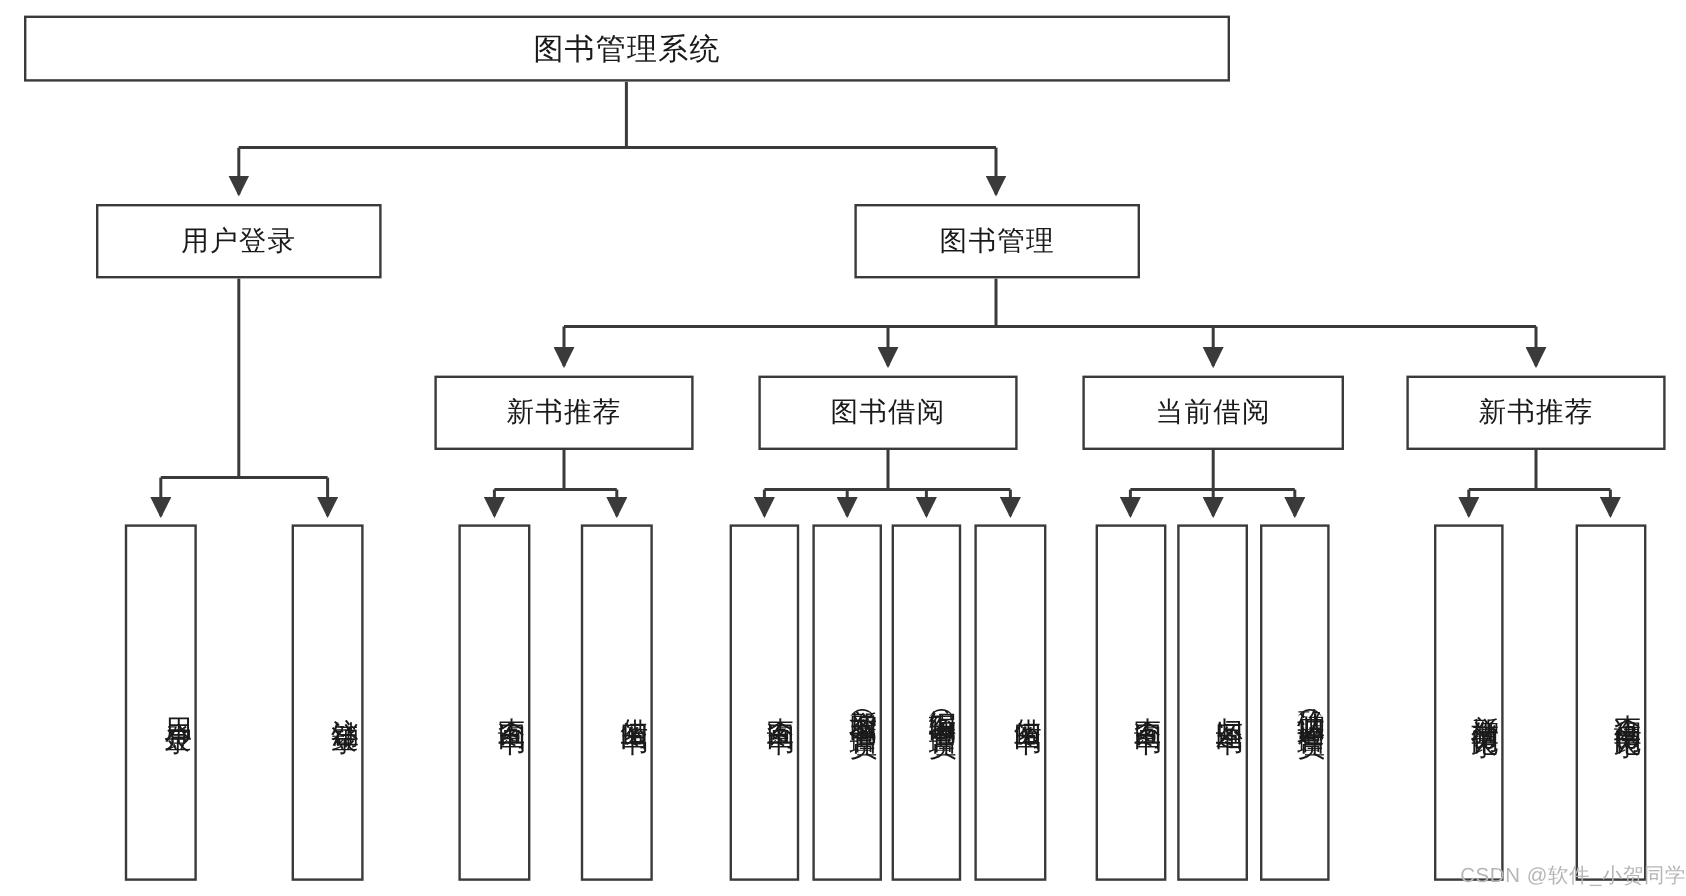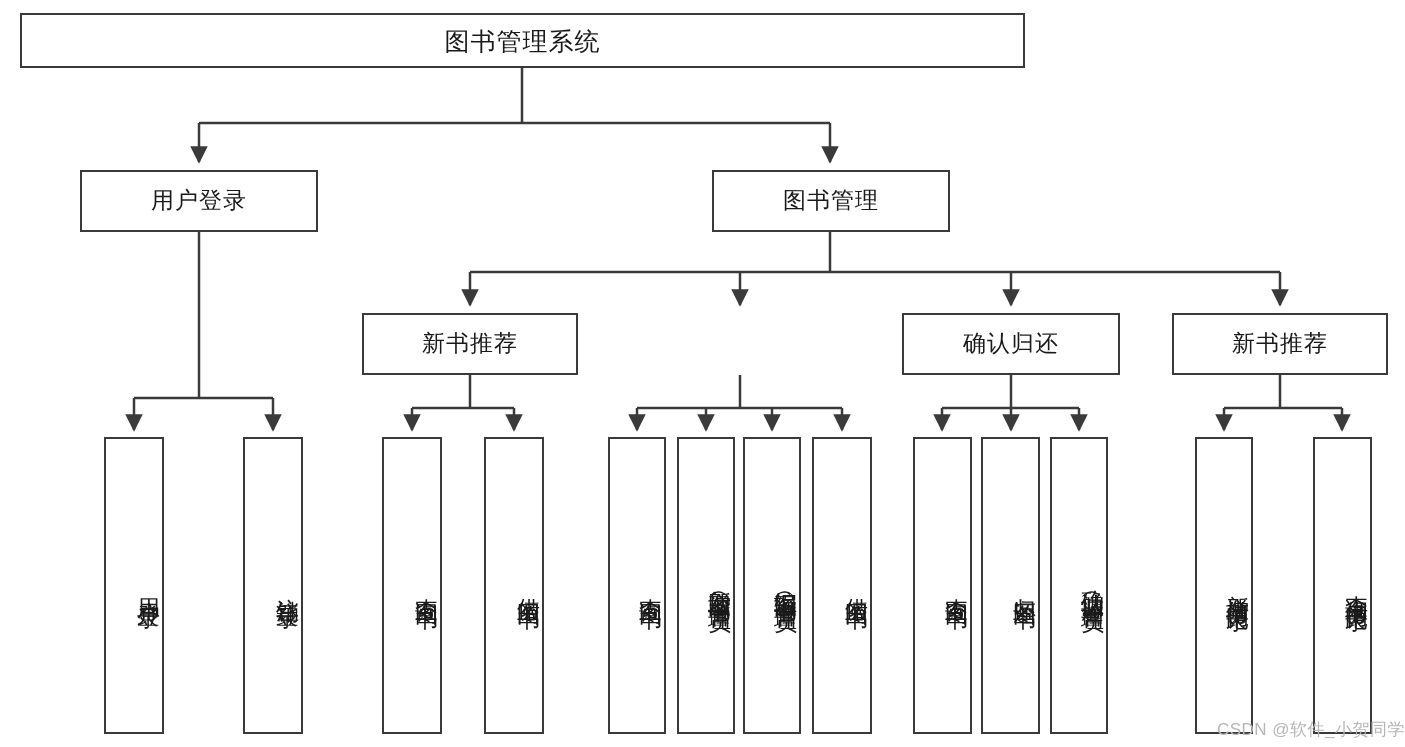--- a/index.html
+++ b/index.html
@@ -132,22 +132,25 @@
   <div class="node horiz" style="left:80px; top:170px; width:238px; height:62px;">
     <span>用户登录</span>
   </div>
   <div class="node horiz" style="left:712px; top:170px; width:238px; height:62px;">
     <span>图书管理</span>
   </div>
 
   <div class="node horiz" style="left:362px; top:313px; width:216px; height:62px;">
     <span>新书推荐</span>
   </div>
+  <div class="node horiz" style="left:632px; top:313px; width:216px; height:62px;">
+    <span>图书借阅</span>
+  </div>
   <div class="node horiz" style="left:902px; top:313px; width:218px; height:62px;">
-    <span>确认归还</span>
+    <span>当前借阅</span>
   </div>
   <div class="node horiz" style="left:1172px; top:313px; width:216px; height:62px;">
     <span>新书推荐</span>
   </div>
 
   <div class="node vert" style="left:104px; top:437px; width:60px; height:297px;">
     <span class="vtext">用户登录</span>
   </div>
   <div class="node vert" style="left:243px; top:437px; width:60px; height:297px;">
     <span class="vtext">注销登录</span>

